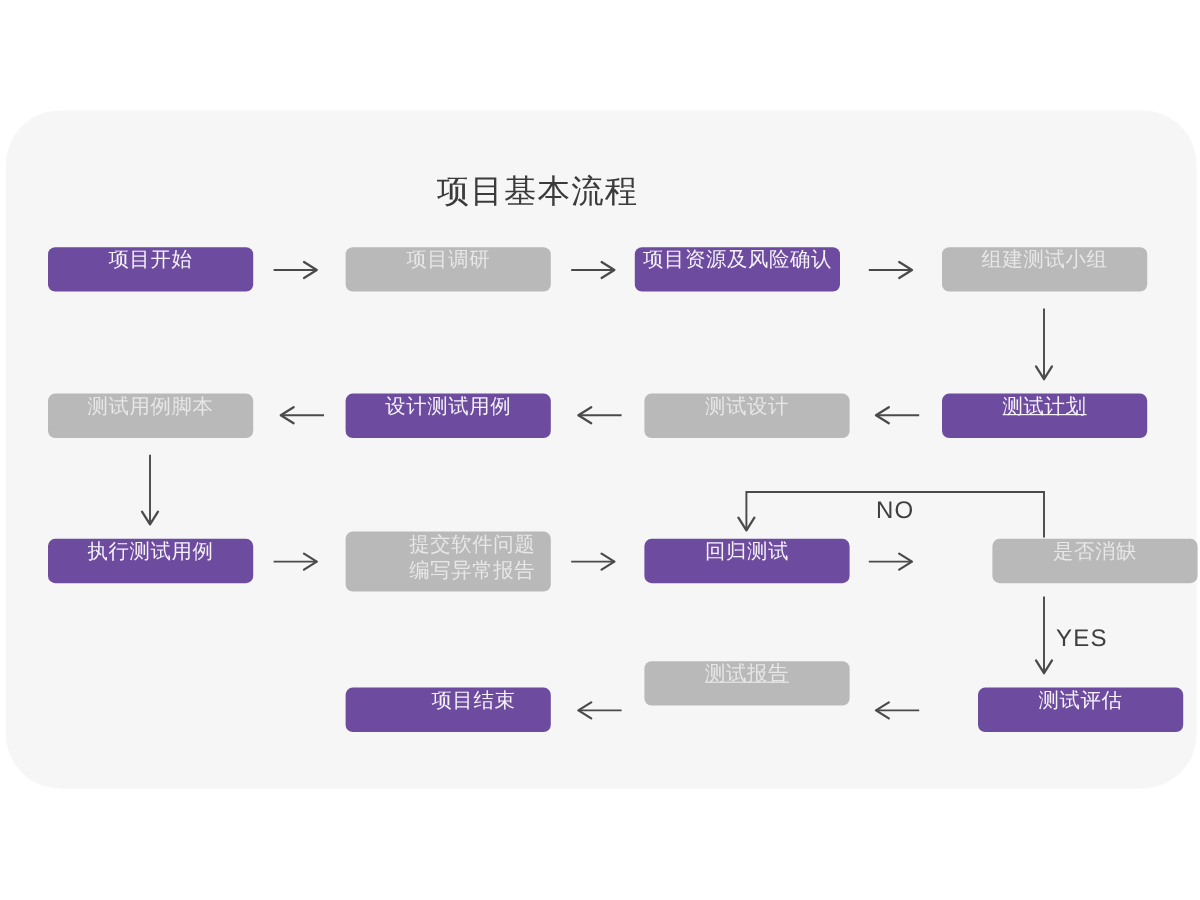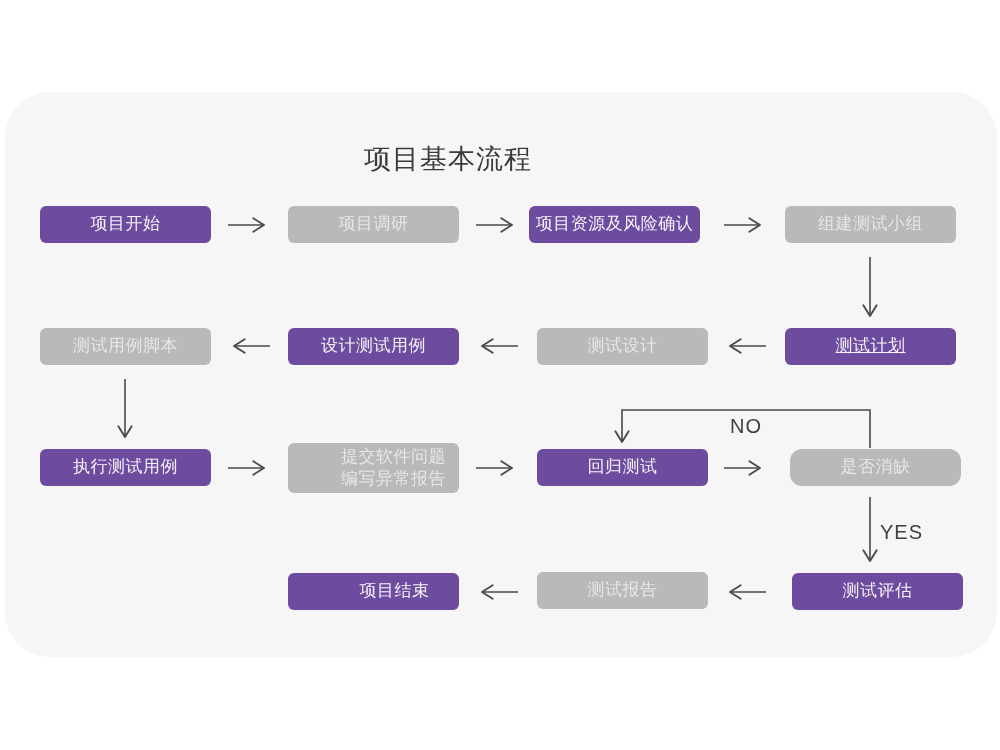--- a/index.html
+++ b/index.html
@@ -12,21 +12,21 @@
     position:absolute;left:5px;top:92px;width:992px;height:565px;
     background:#f6f6f6;border-radius:45px;
   }
   .title{
     position:absolute;left:0;top:141px;width:896px;
     text-align:center;font-size:27px;letter-spacing:1px;
     color:#3b3b3b;font-weight:normal;margin:0;
   }
   .node{
     position:absolute;width:171px;height:37px;border-radius:6px;
-    display:flex;flex-direction:column;align-items:center;justify-content:center;
+    display:flex;flex-direction:column;align-items:center;
     font-size:17px;letter-spacing:0.5px;line-height:1.3;
     box-sizing:border-box;
   }
   .node.purple{background:#6d4b9e;color:#f5f2f9;}
   .node.gray{background:#b9b9b9;color:#e7e7e7;}
   .node.tall{height:50px;padding-left:40px;}
   .branch-label{
     position:absolute;font-size:20px;color:#3f3f3f;letter-spacing:1px;
   }
   svg.connectors{position:absolute;left:0;top:0;pointer-events:none;}
@@ -67,28 +67,28 @@
 <div class="node purple" style="left:40px;top:449px;">
     <span>执行测试用例</span>
   </div>
 <div class="node gray tall" style="left:288px;top:443px;">
   <span>提交软件问题</span>
   <span>编写异常报告</span>
 </div>
 <div class="node purple" style="left:537px;top:449px;">
     <span>回归测试</span>
   </div>
-<div class="node gray" style="left:790px;top:449px;border-radius:12px;">
+<div class="node gray" style="left:827px;top:449px;">
     <span>是否消缺</span>
   </div>
 
-<div class="node purple" style="left:792px;top:573px;">
+<div class="node purple" style="left:815px;top:573px;">
     <span>测试评估</span>
   </div>
-<div class="node gray" style="left:537px;top:572px;">
+<div class="node gray" style="left:537px;top:551px;text-decoration:underline;">
     <span>测试报告</span>
   </div>
 <div class="node purple" style="left:288px;top:573px;padding-left:42px;">
     <span>项目结束</span>
   </div>
 
 <div class="branch-label" style="left:730px;top:415px;">NO</div>
 <div class="branch-label" style="left:880px;top:521px;">YES</div>
 
 <svg class="connectors" width="1000" height="750" viewBox="0 0 1000 750">

